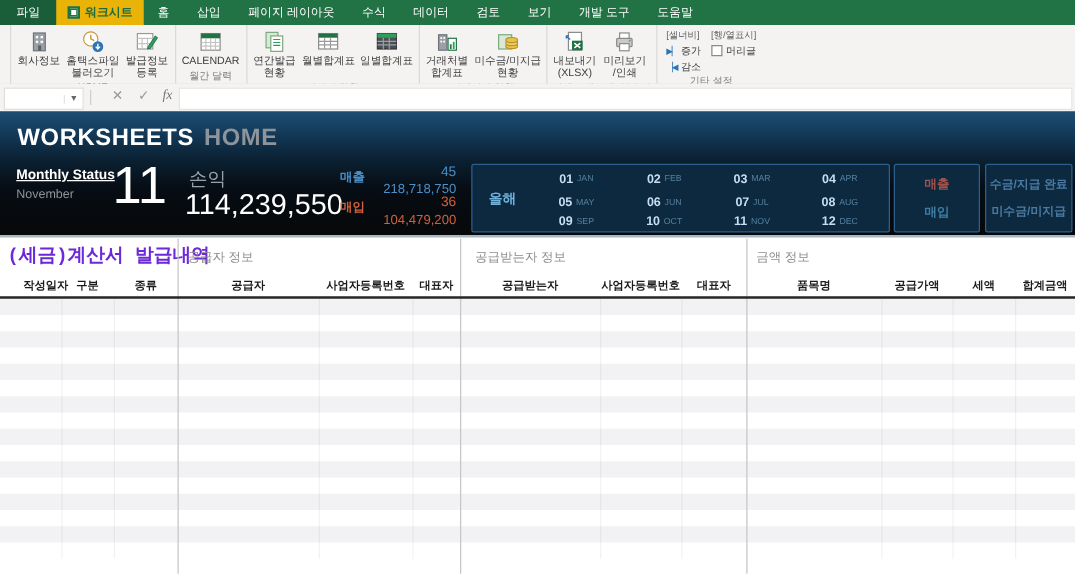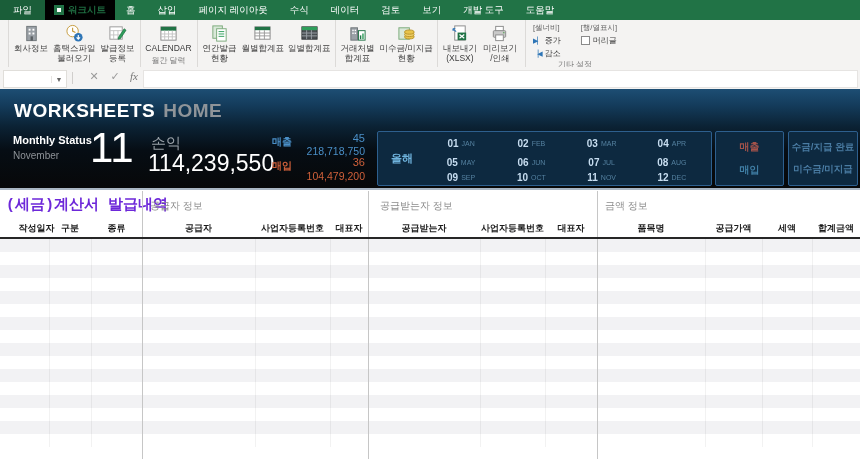--- a/index.html
+++ b/index.html
@@ -3,34 +3,34 @@
 <meta charset="utf-8">
 <style>
   html,body{margin:0;padding:0;background:#fff;}
   .screen{position:relative;width:860px;height:468px;overflow:hidden;
     font-family:"Liberation Sans","DejaVu Sans",sans-serif;background:#fff;}
 
   
   .tabbar{position:absolute;left:0;top:0;width:860px;height:20px;background:#217346;display:flex;align-items:stretch;}
   .tab{display:flex;align-items:center;padding:0 11px;font-size:9.5px;color:#fff;cursor:default;white-space:nowrap;}
   .tab.file{background:#1a5e39;padding:0 13px;}
-  .tab.active{background:#000000;color:#1e6b40;font-weight:bold;gap:4px;padding:0 9px;}
+  .tab.active{background:#eab308;color:#1e6b40;font-weight:bold;gap:4px;padding:0 9px;}
   .ws-tab-icon{width:10px;height:10px;background:#217346;display:inline-block;position:relative;}
   .ws-tab-icon:before{content:"";position:absolute;left:2px;top:2px;right:2px;bottom:2px;
     background:linear-gradient(#fff,#fff);box-shadow:inset 0 0 0 1px #217346;}
 
   
   .ribbon{position:absolute;left:0;top:20px;width:860px;height:47px;background:#f4f3f2;border-bottom:1px solid #d5d3d1;display:flex;}
   .rgroup{display:flex;flex-direction:column;border-right:1px solid #dcdad8;padding:1px 2px 0;}
   .rbuttons{display:flex;flex:1;align-items:flex-start;padding-top:1px;}
   .rbtn{display:flex;flex-direction:column;align-items:center;min-width:36px;padding:1px 2px;
     font-size:8.5px;color:#3c3c3c;line-height:1.15;text-align:center;white-space:nowrap;}
   .rbtn .icon{width:22px;height:20px;display:flex;align-items:center;justify-content:center;margin-bottom:1px;}
   .rgroup-label{font-size:8px;color:#7c7c7c;text-align:center;padding:0 2px 2px;min-height:10px;white-space:nowrap;}
-  .os-grid{display:flex;gap:20px;padding:2px 5px 0;flex:1;}
+  .os-grid{display:flex;gap:8px;padding:2px 5px 0;flex:1;}
   .os-col{display:flex;flex-direction:column;gap:2px;}
   .os-head{font-size:7.5px;color:#5f5f5f;}
   .os-item{display:flex;align-items:center;gap:3px;font-size:8px;color:#3c3c3c;}
   .os-arrow{color:#2e75b6;font-size:7px;letter-spacing:-1px;}
   .os-check{width:7px;height:7px;border:1px solid #8a8a8a;background:#fff;display:inline-block;}
 
   
   .fbar{position:absolute;left:0;top:67px;width:860px;height:22px;background:#f4f3f2;border-bottom:1px solid #e3e1df;}
   .namebox{position:absolute;left:3px;top:3px;width:62px;height:16px;background:#fff;border:1px solid #e0deda;display:flex;align-items:center;}
   .namebox .val{flex:1;font-size:9px;padding-left:4px;color:#333;}
@@ -38,21 +38,21 @@
   .fsep{position:absolute;left:72px;top:5px;height:12px;width:1px;background:#d0cecc;}
   .fico{position:absolute;top:3px;font-size:11px;color:#9a9a9a;width:16px;text-align:center;}
   .fx{font-style:italic;font-family:"Liberation Serif",serif;color:#777;}
   .finput{position:absolute;left:143px;top:3px;right:2px;height:16px;background:#fff;border:1px solid #e6e4e2;font-size:9px;color:#333;}
 
   
   .dark{position:absolute;left:0;top:89px;width:860px;height:99px;border-bottom:2px solid #a9b6c3;
     background:linear-gradient(180deg,#1d4e74 0%,#143c5c 16%,#0b2234 38%,#060d14 62%,#070809 100%);}
   .banner-title{position:absolute;left:14px;top:11px;font-size:19px;font-weight:bold;color:#fff;letter-spacing:.5px;}
   .banner-sub{color:#8f9499;font-weight:bold;margin-left:8px;}
-  .mstat-label{position:absolute;left:13px;top:45px;font-size:11px;font-weight:bold;color:#fff;}
+  .mstat-label{position:absolute;left:13px;top:45px;font-size:11px;font-weight:bold;color:#fff;text-decoration:underline;}
   .mstat-month{position:absolute;left:13px;top:61px;font-size:10px;color:#8d9297;}
   .mstat-num{position:absolute;left:90px;top:35px;font-size:42px;color:#fff;font-weight:400;}
   .profit-label{position:absolute;left:151px;top:45px;font-size:15px;color:#99a1a8;}
   .profit-val{position:absolute;left:148px;top:61px;font-size:23px;color:#fff;}
   .sp-label{position:absolute;left:272px;font-size:10px;font-weight:bold;}
   .sp-num{position:absolute;left:290px;width:75px;text-align:right;font-size:11px;}
   .c-sales{color:#4a8fc7;} .c-pur{color:#d0603a;}
   .navybox{position:absolute;top:42px;height:55px;background:#0d2940;border:1px solid #2d5f8e;border-radius:2px;box-sizing:border-box;}
   .monthbox{left:377px;width:335px;}
   .yearlab{position:absolute;left:13px;top:0;height:100%;display:flex;align-items:center;

